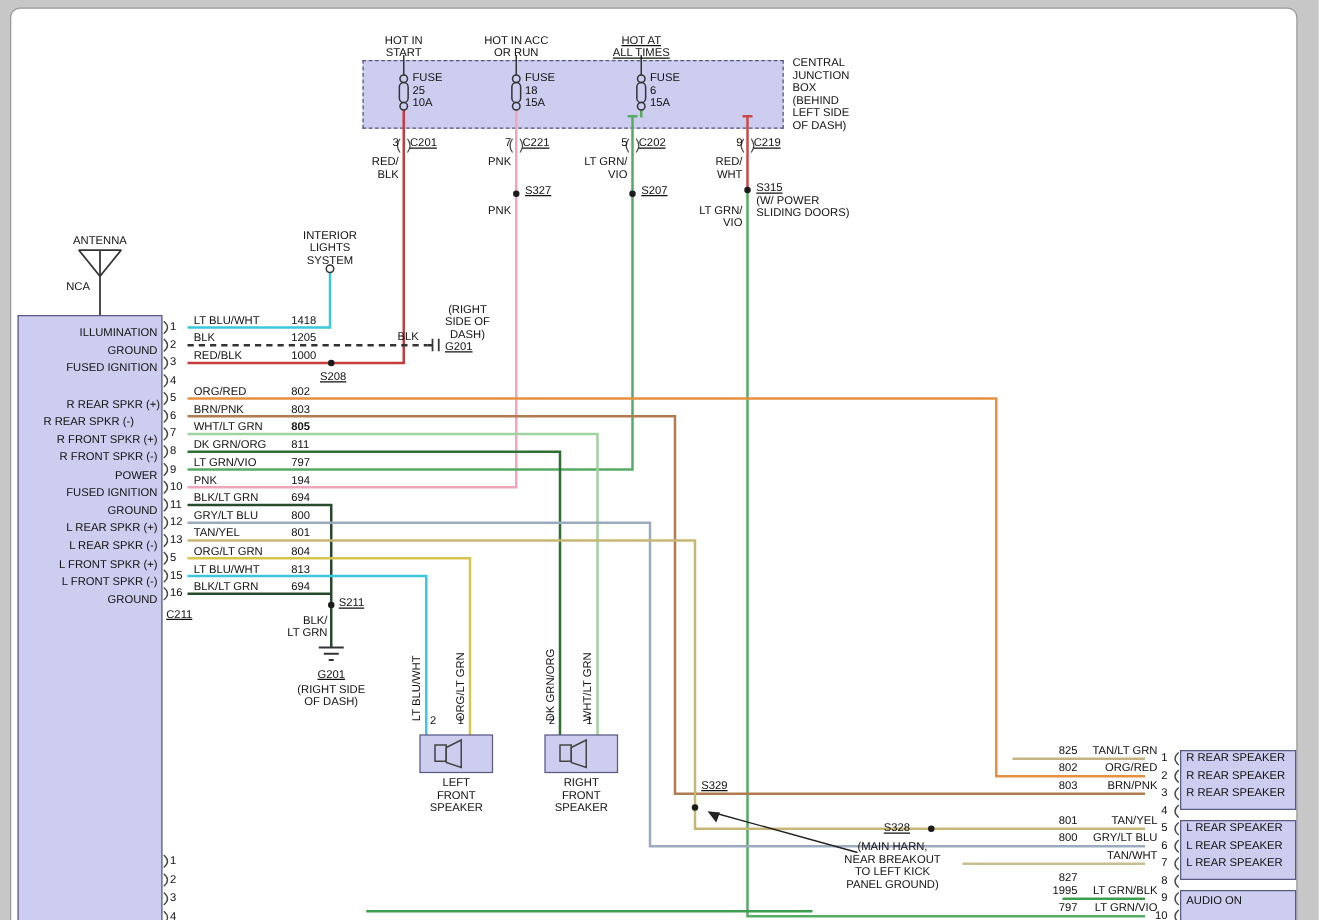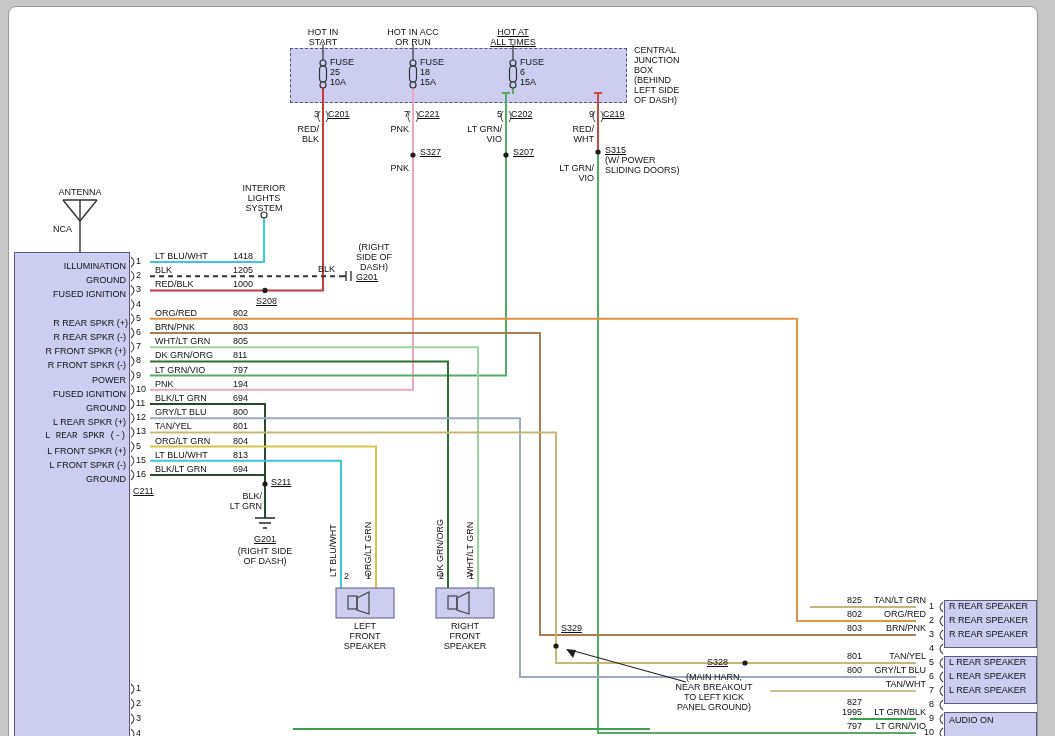--- a/index.html
+++ b/index.html
@@ -240,27 +240,27 @@
     <div class="t" style="left: 136px; top: 284.4px; width: 13px;">3</div>
     <div class="t r" style="left: 16px; top: 289.4px; width: 110px;">FUSED IGNITION</div>
     <div class="t" style="left: 155px; top: 279.4px;">RED/BLK</div>
     <div class="t" style="left: 233px; top: 279.4px;">1000</div>
     <div class="t" style="left: 136px; top: 298.6px; width: 13px;">4</div>
     <div class="t" style="left: 136px; top: 312.8px; width: 13px;">5</div>
     <div class="t r" style="left: 16px; top: 317.8px; width: 112px;">R REAR SPKR (+)</div>
     <div class="t" style="left: 155px; top: 307.8px;">ORG/RED</div>
     <div class="t" style="left: 233px; top: 307.8px;">802</div>
     <div class="t" style="left: 136px; top: 327px; width: 13px;">6</div>
-    <div class="t r" style="left: 16px; top: 332px; width: 110px;">R REAR SPKR (-)</div>
+    <div class="t r" style="left: 16px; top: 332px; width: 110px; text-align: center;">R REAR SPKR (-)</div>
     <div class="t" style="left: 155px; top: 322px;">BRN/PNK</div>
     <div class="t" style="left: 233px; top: 322px;">803</div>
     <div class="t" style="left: 136px; top: 341.2px; width: 13px;">7</div>
     <div class="t r" style="left: 16px; top: 346.2px; width: 110px;">R FRONT SPKR (+)</div>
     <div class="t" style="left: 155px; top: 336.2px;">WHT/LT GRN</div>
-    <div class="t" style="left: 233px; top: 336.2px;">805</div>
+    <div class="t" style="left: 233px; top: 336.2px; font-weight: bold;">805</div>
     <div class="t" style="left: 136px; top: 355.4px; width: 13px;">8</div>
     <div class="t r" style="left: 16px; top: 360.4px; width: 110px;">R FRONT SPKR (-)</div>
     <div class="t" style="left: 155px; top: 350.4px;">DK GRN/ORG</div>
     <div class="t" style="left: 233px; top: 350.4px;">811</div>
     <div class="t" style="left: 136px; top: 369.6px; width: 13px;">9</div>
     <div class="t r" style="left: 16px; top: 374.6px; width: 110px;">POWER</div>
     <div class="t" style="left: 155px; top: 364.6px;">LT GRN/VIO</div>
     <div class="t" style="left: 233px; top: 364.6px;">797</div>
     <div class="t" style="left: 136px; top: 383.8px; width: 13px;">10</div>
     <div class="t r" style="left: 16px; top: 388.8px; width: 110px;">FUSED IGNITION</div>
@@ -268,21 +268,21 @@
     <div class="t" style="left: 233px; top: 378.8px;">194</div>
     <div class="t" style="left: 136px; top: 398px; width: 13px;">11</div>
     <div class="t r" style="left: 16px; top: 403px; width: 110px;">GROUND</div>
     <div class="t" style="left: 155px; top: 393px;">BLK/LT GRN</div>
     <div class="t" style="left: 233px; top: 393px;">694</div>
     <div class="t" style="left: 136px; top: 412.2px; width: 13px;">12</div>
     <div class="t r" style="left: 16px; top: 417.2px; width: 110px;">L REAR SPKR (+)</div>
     <div class="t" style="left: 155px; top: 407.2px;">GRY/LT BLU</div>
     <div class="t" style="left: 233px; top: 407.2px;">800</div>
     <div class="t" style="left: 136px; top: 426.4px; width: 13px;">13</div>
-    <div class="t r" style="left: 16px; top: 431.4px; width: 110px; font-family: Liberation Mono, monospace;">L REAR SPKR (-)</div>
+    <div class="t r" style="left: 16px; top: 431.4px; width: 110px;">L REAR SPKR (-)</div>
     <div class="t" style="left: 155px; top: 421.4px;">TAN/YEL</div>
     <div class="t" style="left: 233px; top: 421.4px;">801</div>
     <div class="t" style="left: 136px; top: 440.6px; width: 13px;">5</div>
     <div class="t r" style="left: 16px; top: 445.6px; width: 110px;">L FRONT SPKR (+)</div>
     <div class="t" style="left: 155px; top: 435.6px;">ORG/LT GRN</div>
     <div class="t" style="left: 233px; top: 435.6px;">804</div>
     <div class="t" style="left: 136px; top: 454.8px; width: 13px;">15</div>
     <div class="t r" style="left: 16px; top: 459.8px; width: 110px;">L FRONT SPKR (-)</div>
     <div class="t" style="left: 155px; top: 449.8px;">LT BLU/WHT</div>
     <div class="t" style="left: 233px; top: 449.8px;">813</div>

